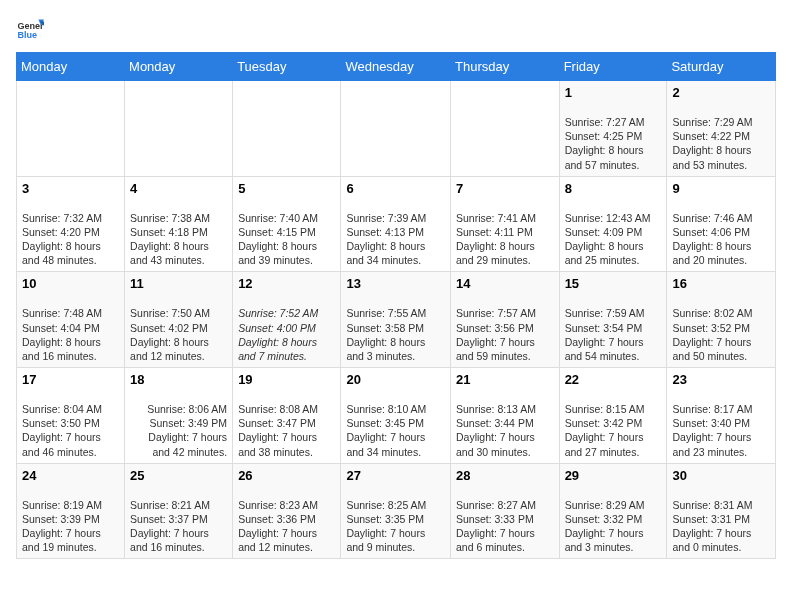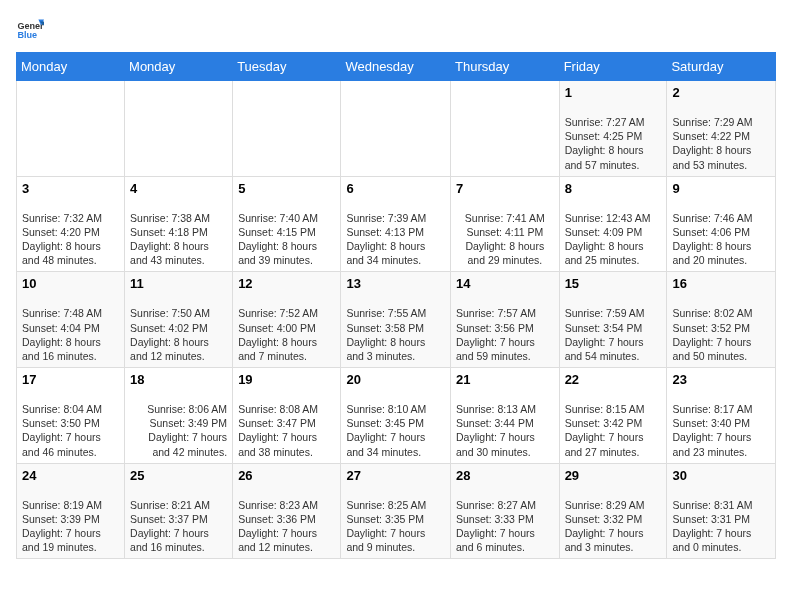--- a/index.html
+++ b/index.html
@@ -159,21 +159,21 @@
         </td>
         <td>
           <span class="day-num">6</span>
           <div class="day-info" style="white-space: pre-line;">Sunrise: 7:39 AM
 Sunset: 4:13 PM
 Daylight: 8 hours
 and 34 minutes.</div>
         </td>
         <td>
           <span class="day-num">7</span>
-          <div class="day-info" style="white-space: pre-line; text-align: center;">Sunrise: 7:41 AM
+          <div class="day-info" style="white-space: pre-line;">Sunrise: 7:41 AM
 Sunset: 4:11 PM
 Daylight: 8 hours
 and 29 minutes.</div>
         </td>
         <td>
           <span class="day-num">8</span>
           <div class="day-info" style="white-space: pre-line;">Sunrise: 12:43 AM
 Sunset: 4:09 PM
 Daylight: 8 hours
 and 25 minutes.</div>
@@ -196,21 +196,21 @@
         </td>
         <td>
           <span class="day-num">11</span>
           <div class="day-info" style="white-space: pre-line;">Sunrise: 7:50 AM
 Sunset: 4:02 PM
 Daylight: 8 hours
 and 12 minutes.</div>
         </td>
         <td>
           <span class="day-num">12</span>
-          <div class="day-info" style="white-space: pre-line;">Sunrise: 7:52 AM
+          <div class="day-info" style="white-space: pre-line; font-style: italic;">Sunrise: 7:52 AM
 Sunset: 4:00 PM
 Daylight: 8 hours
 and 7 minutes.</div>
         </td>
         <td>
           <span class="day-num">13</span>
           <div class="day-info" style="white-space: pre-line;">Sunrise: 7:55 AM
 Sunset: 3:58 PM
 Daylight: 8 hours
 and 3 minutes.</div>

